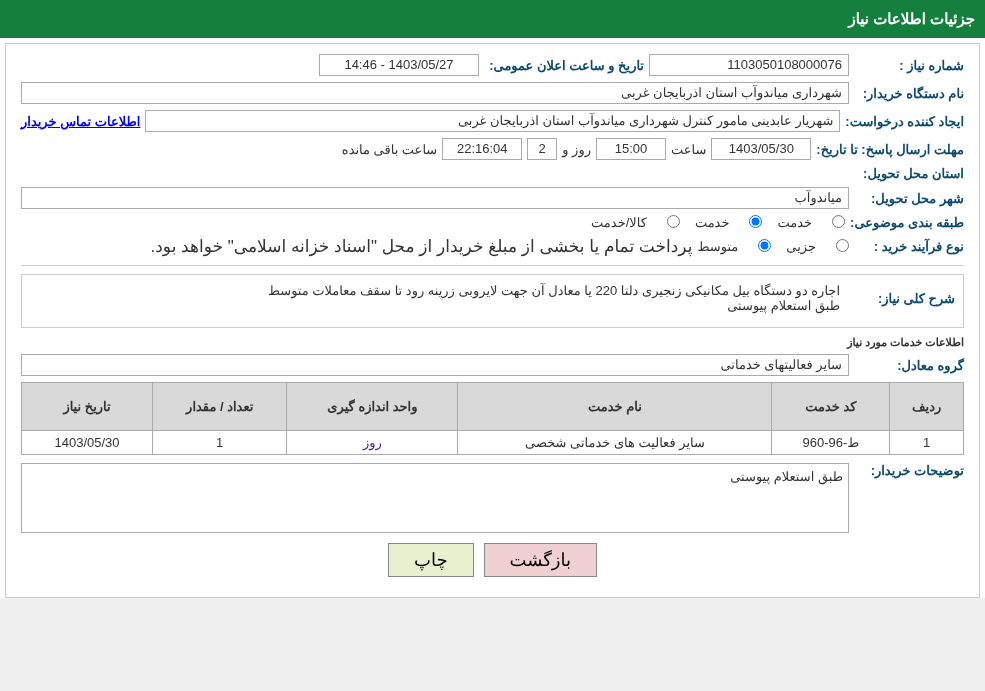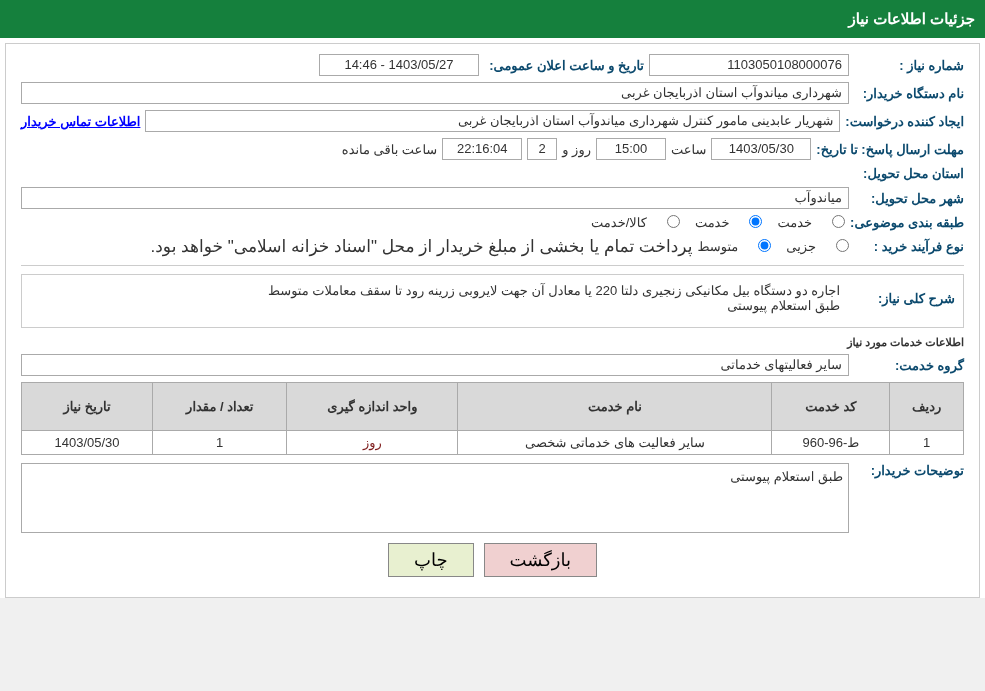--- a/index.html
+++ b/index.html
@@ -229,41 +229,41 @@
         <div style="flex:1;">
           <div>اجاره دو دستگاه بیل مکانیکی زنجیری دلتا 220 یا معادل آن جهت لایروبی زرینه رود تا سقف معاملات متوسط</div>
           <div>طبق استعلام پیوستی</div>
         </div>
       </div>
     </div>
 
     <div class="section-title">اطلاعات خدمات مورد نیاز</div>
 
     <div class="row-flex">
-      <span class="label">گروه خدمت:</span>
+      <span class="label">گروه معادل:</span>
       <div class="value-box">سایر فعالیتهای خدماتی</div>
     </div>
 
     <table class="table-section">
       <thead>
         <tr>
           <th>ردیف</th>
           <th>کد خدمت</th>
           <th>نام خدمت</th>
           <th>واحد اندازه گیری</th>
           <th>تعداد / مقدار</th>
           <th>تاریخ نیاز</th>
         </tr>
       </thead>
       <tbody>
         <tr>
           <td>1</td>
           <td>ط-96-960</td>
           <td>سایر فعالیت های خدماتی شخصی</td>
-          <td style="color:#7f1d1d;">روز</td>
+          <td style="color:#4c1d95;">روز</td>
           <td>1</td>
           <td>1403/05/30</td>
         </tr>
       </tbody>
     </table>
 
     <div class="row-flex" style="align-items:flex-start;">
       <span class="label">توضیحات خریدار:</span>
       <div class="description-box">طبق استعلام پیوستی</div>
     </div>

